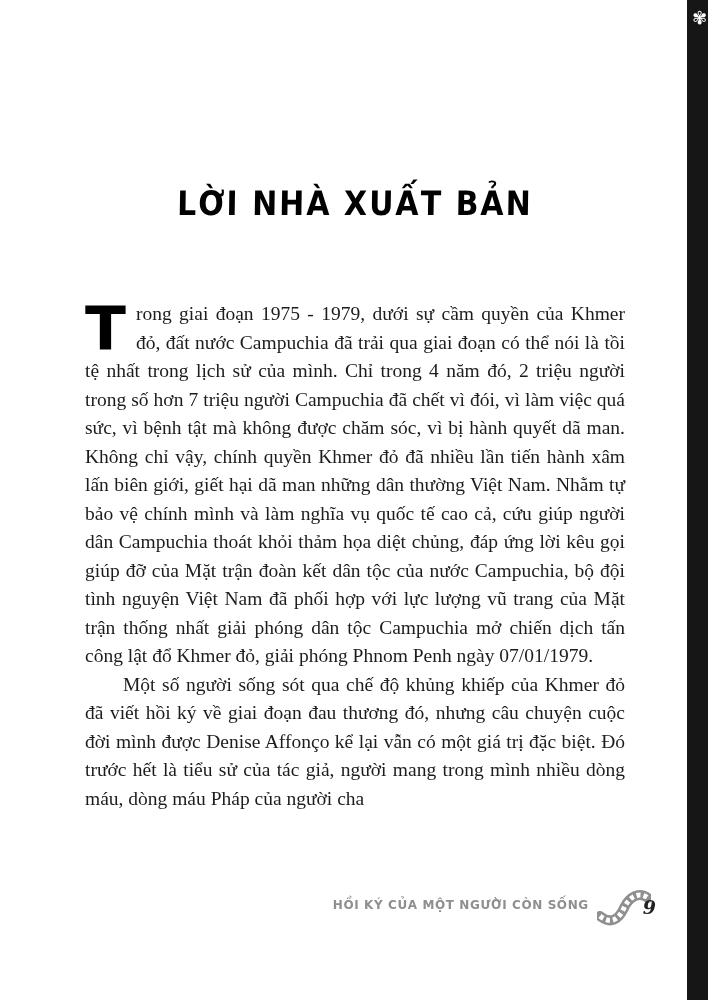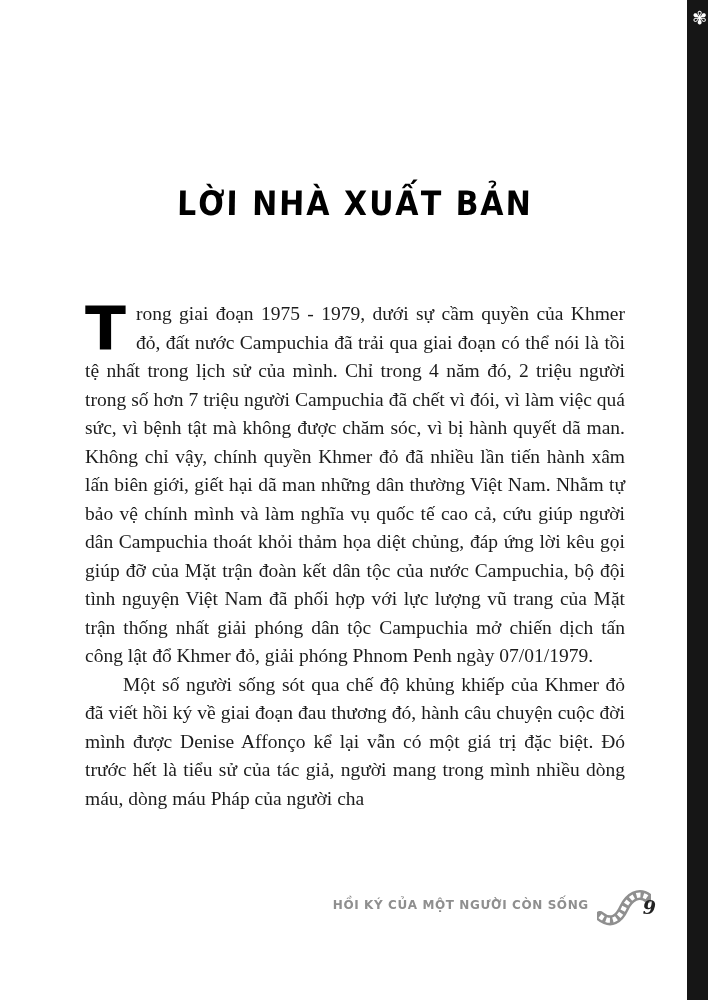--- a/index.html
+++ b/index.html
@@ -86,21 +86,21 @@
 <div class="page">
 
   <div class="edge-strip">
     <span class="flower">✾</span>
   </div>
 
   <h1 class="title">LỜI NHÀ XUẤT BẢN</h1>
 
   <div class="body-text">
     <p class="para"><span class="dropcap">T</span><span>rong giai đoạn 1975 - 1979, dưới sự cầm quyền của Khmer đỏ, đất nước Campuchia đã trải qua giai đoạn có thể nói là tồi tệ nhất trong lịch sử của mình. Chỉ trong 4 năm đó, 2 triệu người trong số hơn 7 triệu người Campuchia đã chết vì đói, vì làm việc quá sức, vì bệnh tật mà không được chăm sóc, vì bị hành quyết dã man. Không chỉ vậy, chính quyền Khmer đỏ đã nhiều lần tiến hành xâm lấn biên giới, giết hại dã man những dân thường Việt Nam. Nhằm tự bảo vệ chính mình và làm nghĩa vụ quốc tế cao cả, cứu giúp người dân Campuchia thoát khỏi thảm họa diệt chủng, đáp ứng lời kêu gọi giúp đỡ của Mặt trận đoàn kết dân tộc của nước Campuchia, bộ đội tình nguyện Việt Nam đã phối hợp với lực lượng vũ trang của Mặt trận thống nhất giải phóng dân tộc Campuchia mở chiến dịch tấn công lật đổ Khmer đỏ, giải phóng Phnom Penh ngày 07/01/1979.</span></p>
-    <p class="para indent">Một số người sống sót qua chế độ khủng khiếp của Khmer đỏ đã viết hồi ký về giai đoạn đau thương đó, hành câu chuyện cuộc đời mình được Denise Affonço kể lại vẫn có một giá trị đặc biệt. Đó trước hết là tiểu sử của tác giả, người mang trong mình nhiều dòng máu, dòng máu Pháp của người cha</p>
+    <p class="para indent">Một số người sống sót qua chế độ khủng khiếp của Khmer đỏ đã viết hồi ký về giai đoạn đau thương đó, nhưng câu chuyện cuộc đời mình được Denise Affonço kể lại vẫn có một giá trị đặc biệt. Đó trước hết là tiểu sử của tác giả, người mang trong mình nhiều dòng máu, dòng máu Pháp của người cha</p>
   </div>
 
   <div class="footer">
     <span class="footer-title">HỒI KÝ CỦA MỘT NGƯỜI CÒN SỐNG</span>
     <svg class="film-icon" width="54" height="42" viewBox="0 0 54 42" aria-hidden="true">
       <path d="M3 32 C 14 41, 22 35, 27 24 C 32 13, 42 7, 51 14" stroke="#8f8f8f" stroke-width="10" fill="none" stroke-linecap="round"></path>
       <path d="M3 32 C 14 41, 22 35, 27 24 C 32 13, 42 7, 51 14" stroke="#ffffff" stroke-width="5" fill="none" stroke-dasharray="4 3"></path>
     </svg>
     <span class="page-num">9</span>
   </div>

